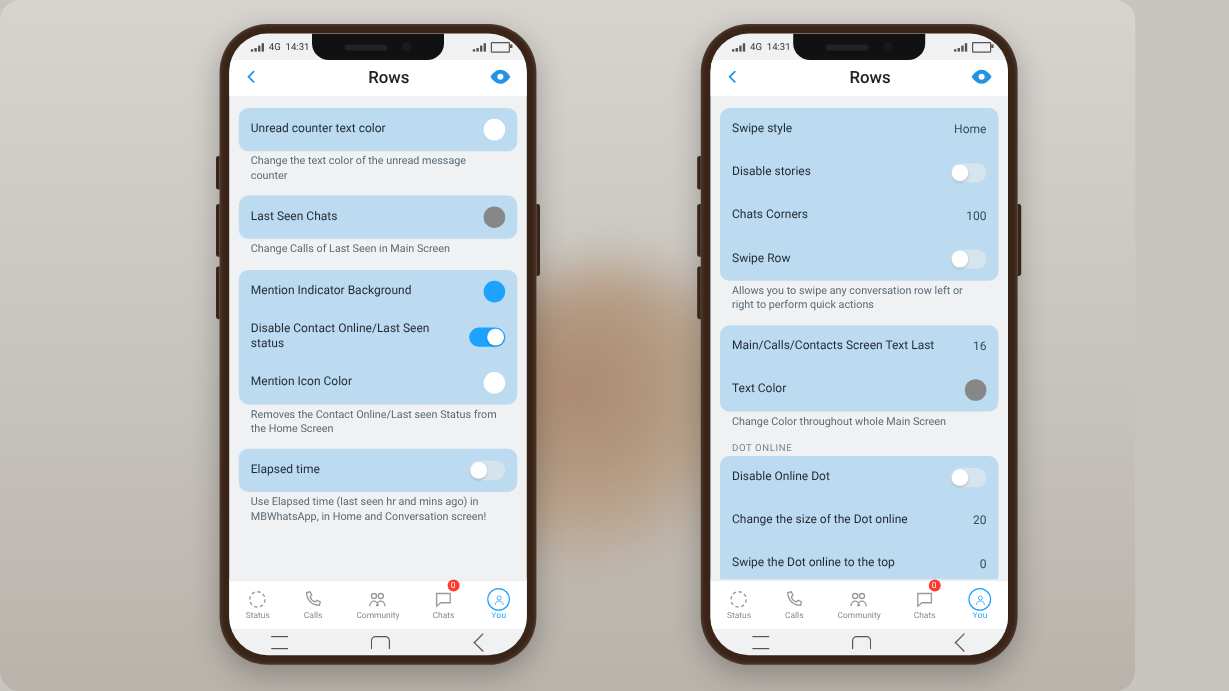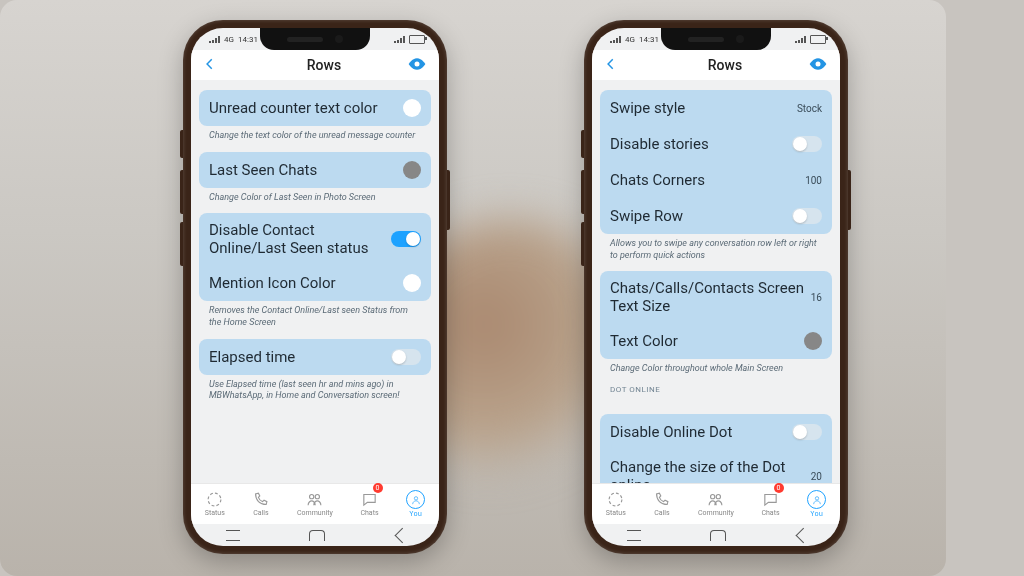--- a/index.html
+++ b/index.html
@@ -25,22 +25,22 @@
   .batt{display:inline-block;width:14px;height:7px;border:1px solid #555;border-radius:1px;position:relative;}
   .batt:after{content:"";position:absolute;right:-3px;top:1px;width:2px;height:3px;background:#555;}
   .hdr{height:30px;display:flex;align-items:center;justify-content:space-between;padding:0 12px;background:#fff;}
   .hdr .title{font-size:14px;font-weight:500;color:#222;padding-left:24px;}
   .hdr .back svg{width:14px;height:14px;stroke:#2394e4;stroke-width:2.5;fill:none;}
   .hdr .eye svg{width:20px;height:14px;fill:#2394e4;}
   .content{position:absolute;top:52px;bottom:62px;left:0;right:0;overflow:hidden;padding:0 8px;}
   .card{background:#bcdaf0;border-radius:8px;margin-top:10px;}
   .row{display:flex;align-items:center;justify-content:space-between;padding:8px 10px;min-height:20px;}
   .row + .row{border-top:0;}
-  .row span.label{font-size:15px;color:#1f2a33;line-height:1.2;}
-  .desc{font-size:9px;color:#5a6a76;padding:4px 10px 0 10px;line-height:1.3;font-style:italic;}
+  .row span.label{font-size:10px;color:#1f2a33;line-height:1.2;}
+  .desc{font-size:9px;color:#5a6a76;padding:4px 10px 0 10px;line-height:1.3;}
   .sect{font-size:8px;color:#728593;letter-spacing:.5px;padding:10px 10px 2px 10px;}
   .val{font-size:10px;color:#3a4c59;}
   .circ{width:18px;height:18px;border-radius:50%;flex:0 0 auto;}
   .white{background:#fff;}
   .grey{background:#878787;}
   .blue{background:#1ea2ff;}
   .toggle{width:30px;height:16px;border-radius:10px;position:relative;flex:0 0 auto;}
   .toggle:after{content:"";position:absolute;top:1px;width:14px;height:14px;border-radius:50%;background:#fff;box-shadow:0 1px 2px rgba(0,0,0,.2);}
   .toggle.off{background:#d6e4ee;} .toggle.off:after{left:1px;}
   .toggle.on{background:#1ea2ff;} .toggle.on:after{right:1px;}
@@ -115,23 +115,27 @@
           </div>
         </div>
         <div class="desc">Change the text color of the unread message counter</div>
 
         <div class="card">
           <div class="row">
             <span class="label">Last Seen Chats</span>
             <span class="circ grey"></span>
           </div>
         </div>
-        <div class="desc">Change Color of Last Seen in Photo Screen</div>
-
-        <div class="card">
+        <div class="desc">Change Calls of Last Seen in Main Screen</div>
+
+        <div class="card">
+          <div class="row">
+            <span class="label">Mention Indicator Background</span>
+            <span class="circ blue"></span>
+          </div>
           <div class="row">
             <span class="label" style="max-width:160px">Disable Contact Online/Last Seen status</span>
             <span class="toggle on"></span>
           </div>
           <div class="row">
             <span class="label">Mention Icon Color</span>
             <span class="circ white"></span>
           </div>
         </div>
         <div class="desc">Removes the Contact Online/Last seen Status from the Home Screen</div>
@@ -230,51 +234,51 @@
         <span class="eye"><svg viewBox="0 0 24 16">
               <path d="M12 1C6 1 2 8 2 8s4 7 10 7 10-7 10-7S18 1 12 1z"></path>
               <circle cx="12" cy="8" r="3" fill="#fff"></circle>
             </svg></span>
       </div>
 
       <div class="content">
         <div class="card">
           <div class="row">
             <span class="label">Swipe style</span>
-            <span class="val">Stock</span>
+            <span class="val">Home</span>
           </div>
           <div class="row">
             <span class="label">Disable stories</span>
             <span class="toggle off"></span>
           </div>
           <div class="row">
             <span class="label">Chats Corners</span>
             <span class="val">100</span>
           </div>
           <div class="row">
             <span class="label">Swipe Row</span>
             <span class="toggle off"></span>
           </div>
         </div>
         <div class="desc">Allows you to swipe any conversation row left or right to perform quick actions</div>
 
         <div class="card">
           <div class="row">
-            <span class="label">Chats/Calls/Contacts Screen Text Size</span>
+            <span class="label">Main/Calls/Contacts Screen Text Last</span>
             <span class="val">16</span>
           </div>
           <div class="row">
             <span class="label">Text Color</span>
             <span class="circ grey"></span>
           </div>
         </div>
         <div class="desc">Change Color throughout whole Main Screen</div>
 
         <div class="sect">DOT ONLINE</div>
-        <div class="card" style="margin-top:18px">
+        <div class="card" style="margin-top:0">
           <div class="row">
             <span class="label">Disable Online Dot</span>
             <span class="toggle off"></span>
           </div>
           <div class="row">
             <span class="label">Change the size of the Dot online</span>
             <span class="val">20</span>
           </div>
           <div class="row">
             <span class="label">Swipe the Dot online to the top</span>

